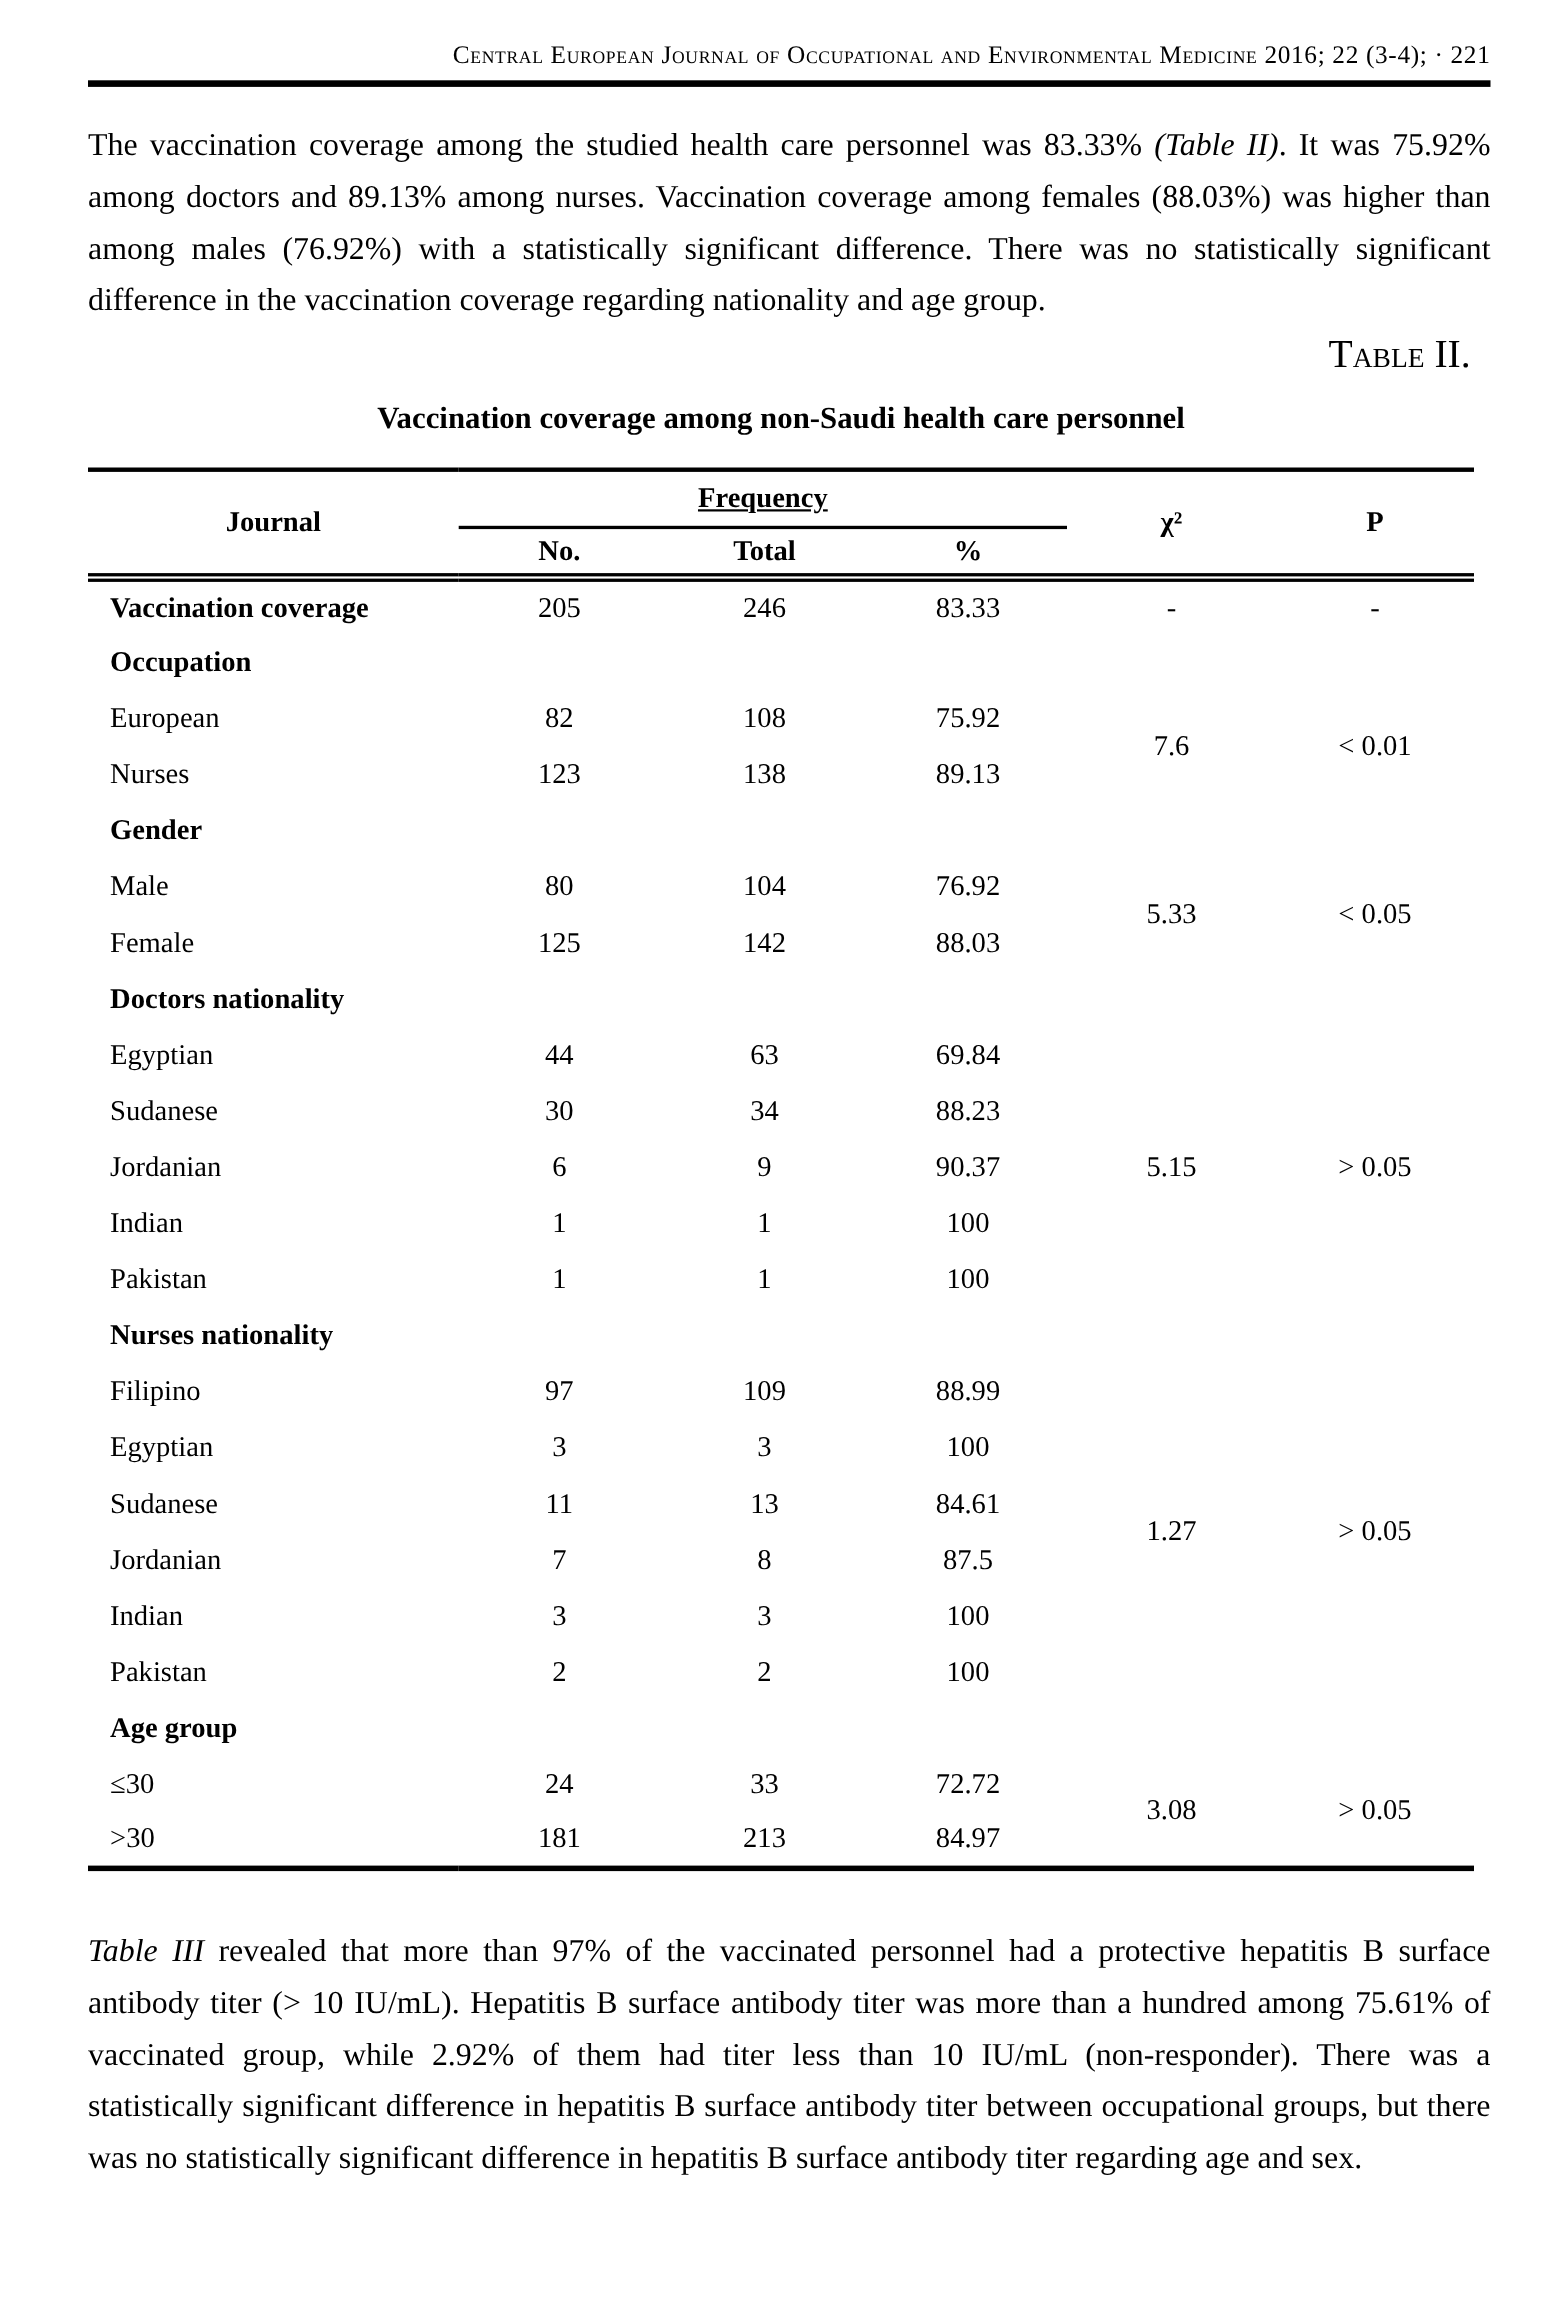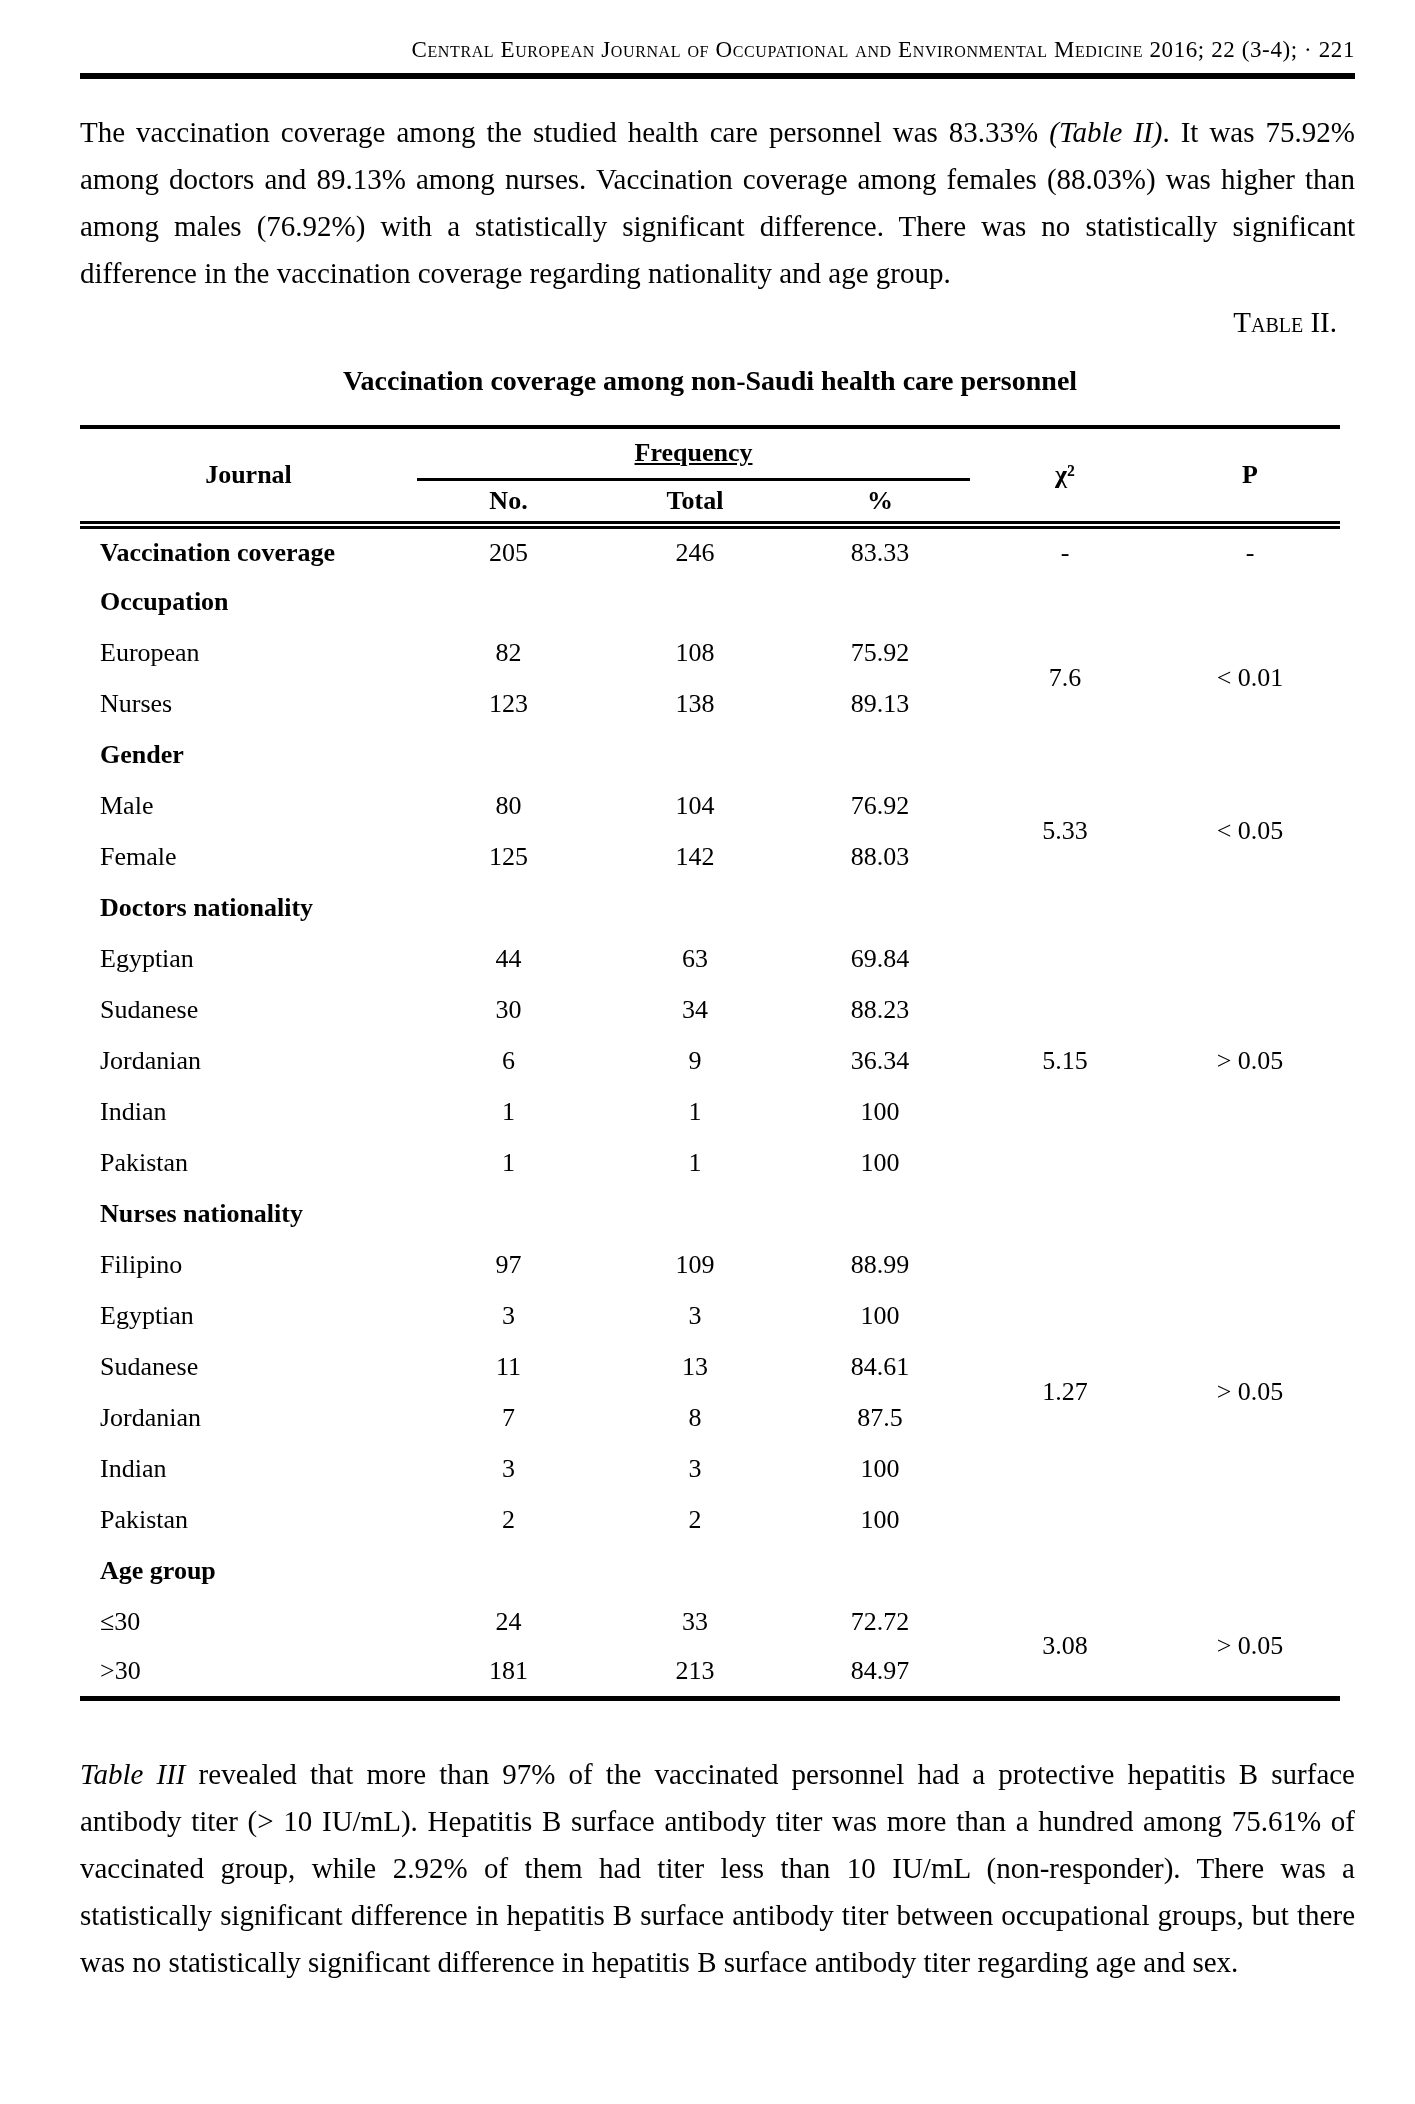--- a/index.html
+++ b/index.html
@@ -34,21 +34,21 @@
   }
   .para {
     margin-top: 30px;
     font-size: 29px;
     line-height: 47px;
     text-align: justify;
   }
   .para .ital { font-style: italic; }
   .table-label {
     margin-top: 6px;
-    font-size: 29px;
+    font-size: 36px;
     line-height: 38px;
     font-variant: small-caps;
     text-align: right;
     padding-right: 18px;
   }
   .table-title {
     margin-top: 24px;
     width: 1260px;
     text-align: center;
     font-weight: bold;
@@ -185,21 +185,21 @@
         <tr>
           <td class="col-label">Sudanese</td>
           <td>30</td>
           <td>34</td>
           <td>88.23</td>
         </tr>
         <tr>
           <td class="col-label">Jordanian</td>
           <td>6</td>
           <td>9</td>
-          <td>36.34</td>
+          <td>90.37</td>
         </tr>
         <tr>
           <td class="col-label">Indian</td>
           <td>1</td>
           <td>1</td>
           <td>100</td>
         </tr>
         <tr>
           <td class="col-label">Pakistan</td>
           <td>1</td>

